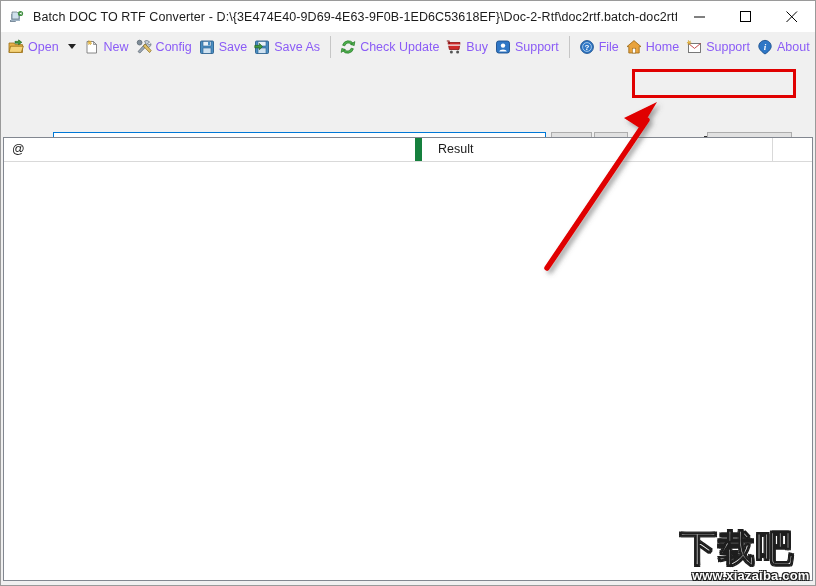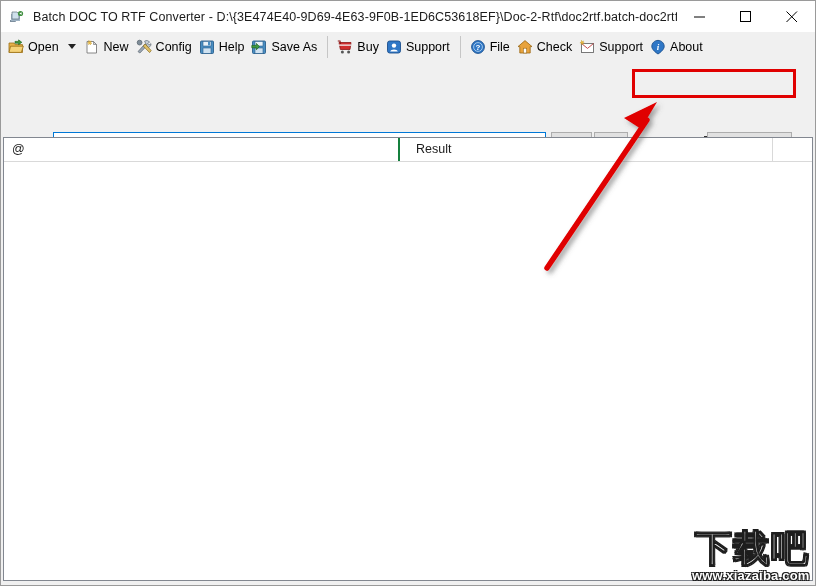--- a/index.html
+++ b/index.html
@@ -81,21 +81,21 @@
   }
   .tb-ico {
     width: 16px; height: 16px;
     margin-right: 4px;
     flex: 0 0 auto;
     position: relative;
     display: block;
   }
   .tb-label {
     font-size: 12.5px;
-    color: #000000;
+    color: #8b5cf6;
   }
   .tb-caret {
     width: 14px; height: 22px;
     display: flex; align-items: center; justify-content: center;
     margin-left: 2px; margin-right: 2px;
   }
   .tb-sep {
     width: 1px;
     height: 22px;
     background: #c6c6c6;
@@ -216,21 +216,21 @@
     height: 23px;
     line-height: 23px;
     font-size: 12.5px;
     color: #1b1b1b;
     padding-left: 8px;
     box-sizing: border-box;
     white-space: nowrap;
   }
   #col-at { left: 0; width: 31px; }
   #col-filename { left: 31px; width: 372px; border-left: 1px solid #d9d9d9; }
-  #col-result { left: 394px; width: 365px; border-left: 2px solid #15803d; padding-left: 16px; }
+  #col-result { left: 411px; width: 365px; border-left: 7px solid #15803d; padding-left: 16px; }
   #col-spare { left: 768px; width: 40px; border-left: 1px solid #d9d9d9; }
   #list-body {
     position: relative;
     height: 419px;
     background: #ffffff;
   }
 
   
   #watermark {
     position: absolute;
@@ -241,21 +241,21 @@
   #wm-cn {
     position: absolute;
     left: 0; top: -3px;
     width: 129px;
     font-family: "DejaVu Sans", sans-serif;
     font-size: 37px;
     font-weight: bold;
     color: #ffffff;
     letter-spacing: 1px;
     line-height: 44px;
-    text-align: right;
+    text-align: left;
     -webkit-text-stroke: 1px #1d1d1d;
     text-shadow:
       -1px -1px 0 #1d1d1d,  1px -1px 0 #1d1d1d,
       -1px  1px 0 #1d1d1d,  1px  1px 0 #1d1d1d;
   }
   #wm-url {
     position: absolute;
     left: 12px; top: 38px;
     font-family: "Liberation Sans", sans-serif;
     font-size: 13px;
@@ -344,37 +344,48 @@
 
     <div class="tb-item">
       <span class="tb-ico">
         <svg width="16" height="16" viewBox="0 0 16 16">
           <rect x="1.5" y="2" width="13" height="12.5" rx="1" fill="#4a8ec2" stroke="#2a5f8c" stroke-width="0.9"></rect>
           <rect x="4" y="2.4" width="8" height="4.6" fill="#e9f2f9" stroke="#2a5f8c" stroke-width="0.6"></rect>
           <rect x="9" y="3" width="2" height="3.4" fill="#4a8ec2"></rect>
           <rect x="4" y="9" width="8" height="5.3" fill="#cfe2f1" stroke="#2a5f8c" stroke-width="0.6"></rect>
         </svg>
       </span>
-      <span class="tb-label">Help</span>
+      <span class="tb-label">Save</span>
     </div>
 
     <div class="tb-item">
       <span class="tb-ico">
         <svg width="16" height="16" viewBox="0 0 16 16">
           <rect x="1.5" y="2" width="13" height="12.5" rx="1" fill="#4a8ec2" stroke="#2a5f8c" stroke-width="0.9"></rect>
           <rect x="4" y="2.4" width="8" height="4.6" fill="#e9f2f9" stroke="#2a5f8c" stroke-width="0.6"></rect>
           <rect x="4" y="9" width="8" height="5.3" fill="#cfe2f1" stroke="#2a5f8c" stroke-width="0.6"></rect>
           <path d="M0.8 6.4 L5.4 6.4 L5.4 4.4 L8.4 7.6 L5.4 10.8 L5.4 8.8 L0.8 8.8 Z" fill="#3f9a3f" stroke="#23661f" stroke-width="0.7"></path>
         </svg>
       </span>
       <span class="tb-label">Save As</span>
     </div>
 
     <div class="tb-sep"></div>
 
+    <div class="tb-item">
+      <span class="tb-ico">
+        <svg width="16" height="16" viewBox="0 0 16 16">
+          <path d="M13.4 4.5 A6 6 0 0 0 2.6 6.2 L4.8 6.8 A3.8 3.8 0 0 1 11.6 5.6 Z" fill="#4eb04e" stroke="#267a26" stroke-width="0.7"></path>
+          <path d="M2.6 11.5 A6 6 0 0 0 13.4 9.8 L11.2 9.2 A3.8 3.8 0 0 1 4.4 10.4 Z" fill="#4eb04e" stroke="#267a26" stroke-width="0.7"></path>
+          <path d="M14.8 2.6 L14.2 6.6 L10.6 5.4 Z" fill="#4eb04e" stroke="#267a26" stroke-width="0.7"></path>
+          <path d="M1.2 13.4 L1.8 9.4 L5.4 10.6 Z" fill="#4eb04e" stroke="#267a26" stroke-width="0.7"></path>
+        </svg>
+      </span>
+      <span class="tb-label">Check Update</span>
+    </div>
 
     <div class="tb-item">
       <span class="tb-ico">
         <svg width="16" height="16" viewBox="0 0 16 16">
           <path d="M2 3.5 L14 3.5 L13 10.5 L3.4 10.5 Z" fill="#cf2b2b" stroke="#8c1414" stroke-width="0.8"></path>
           <rect x="2" y="5.4" width="12" height="1.5" fill="#f0f0f0" opacity="0.85"></rect>
           <circle cx="5.4" cy="13" r="1.5" fill="#555"></circle>
           <circle cx="11.6" cy="13" r="1.5" fill="#555"></circle>
           <path d="M0.8 2 L3 2 L3.6 5" stroke="#8c1414" stroke-width="1.1" fill="none"></path>
         </svg>
@@ -406,21 +417,21 @@
       <span class="tb-label">File</span>
     </div>
 
     <div class="tb-item">
       <span class="tb-ico">
         <svg width="16" height="16" viewBox="0 0 16 16">
           <path d="M8 1.6 L15 7.6 L13.2 7.6 L13.2 14 L2.8 14 L2.8 7.6 L1 7.6 Z" fill="#e8a33d" stroke="#9a6814" stroke-width="0.8"></path>
           <rect x="6.3" y="9.2" width="3.4" height="4.8" fill="#ffffff" stroke="#9a6814" stroke-width="0.6"></rect>
         </svg>
       </span>
-      <span class="tb-label">Check</span>
+      <span class="tb-label">Home</span>
     </div>
 
     <div class="tb-item">
       <span class="tb-ico">
         <svg width="16" height="16" viewBox="0 0 16 16">
           <rect x="2.5" y="4.5" width="12" height="9" fill="#ffffff" stroke="#6a6a6a" stroke-width="0.9"></rect>
           <path d="M2.5 4.5 L8.5 9.4 L14.5 4.5" fill="none" stroke="#c03a3a" stroke-width="0.9"></path>
           <path d="M2.4 1.2 L3.1 2.7 L4.6 1.9 L3.9 3.5 L5.4 4.1 L3.7 4.2 L4.1 5.7 L3.1 4.5 L1.9 5.5 L2.5 3.9 L0.9 3.8 L2.4 3.1 Z" fill="#f2c14b" stroke="#c89a20" stroke-width="0.4"></path>
         </svg>
       </span>

